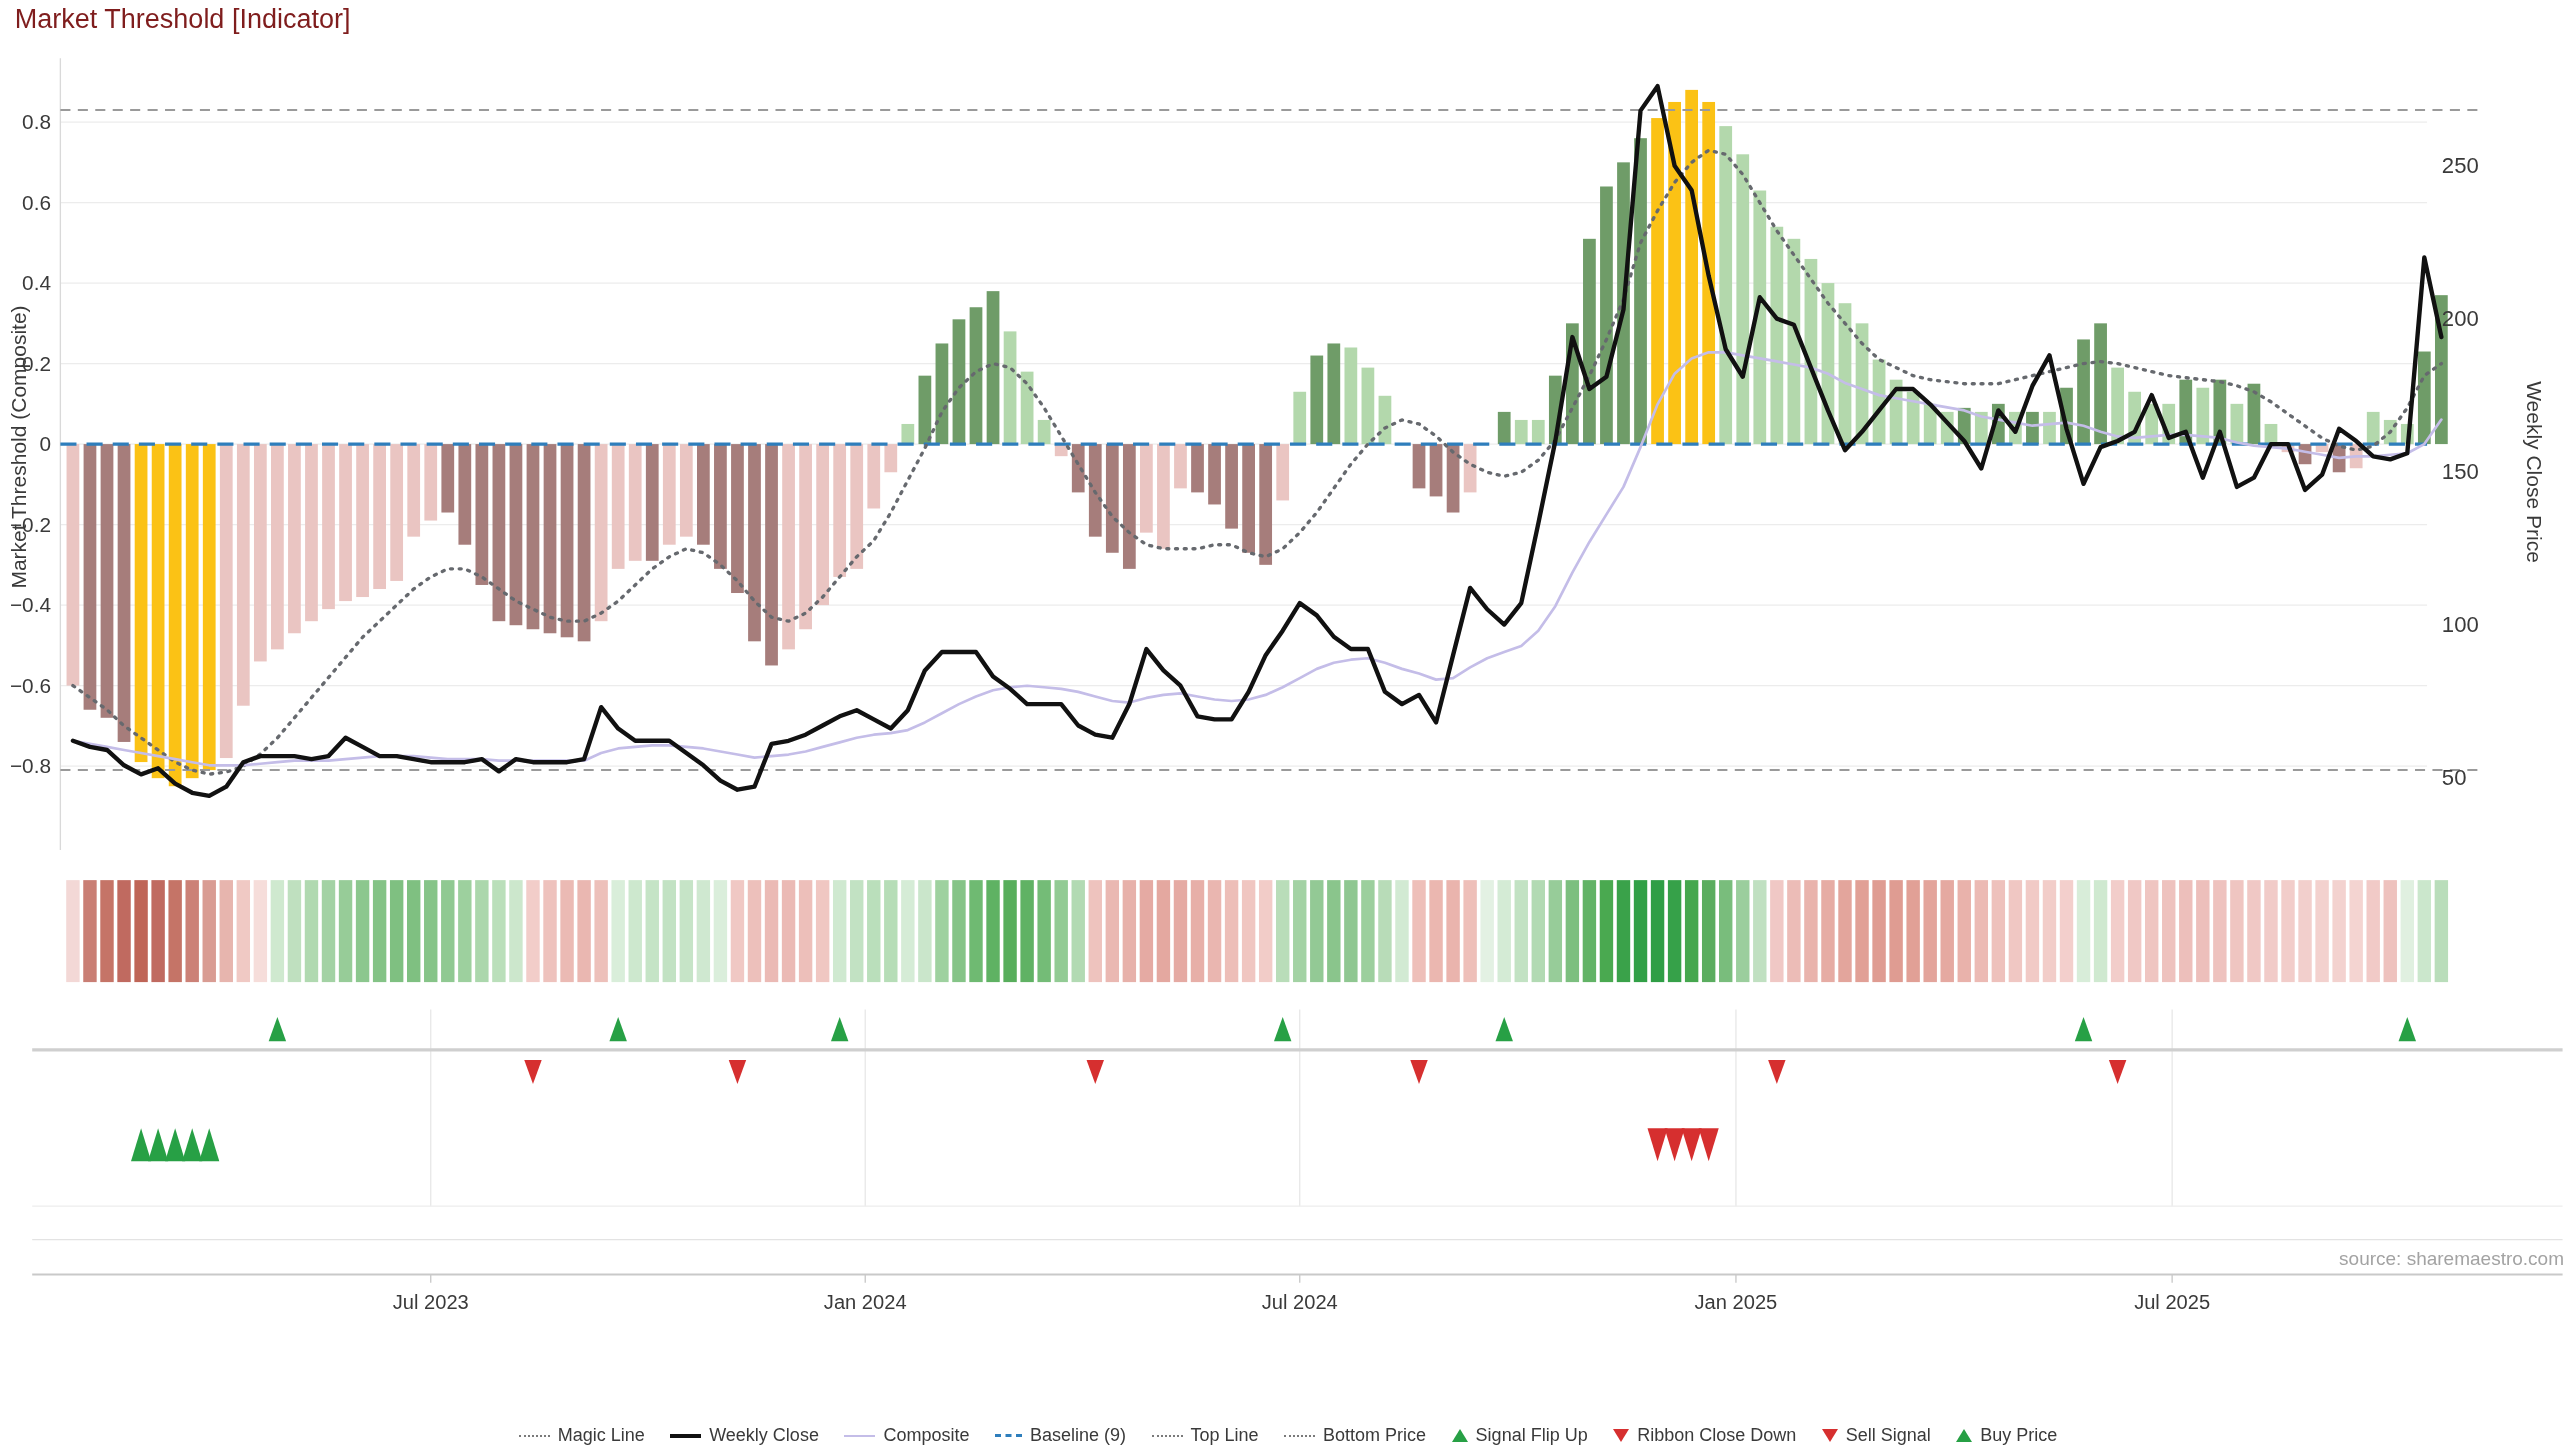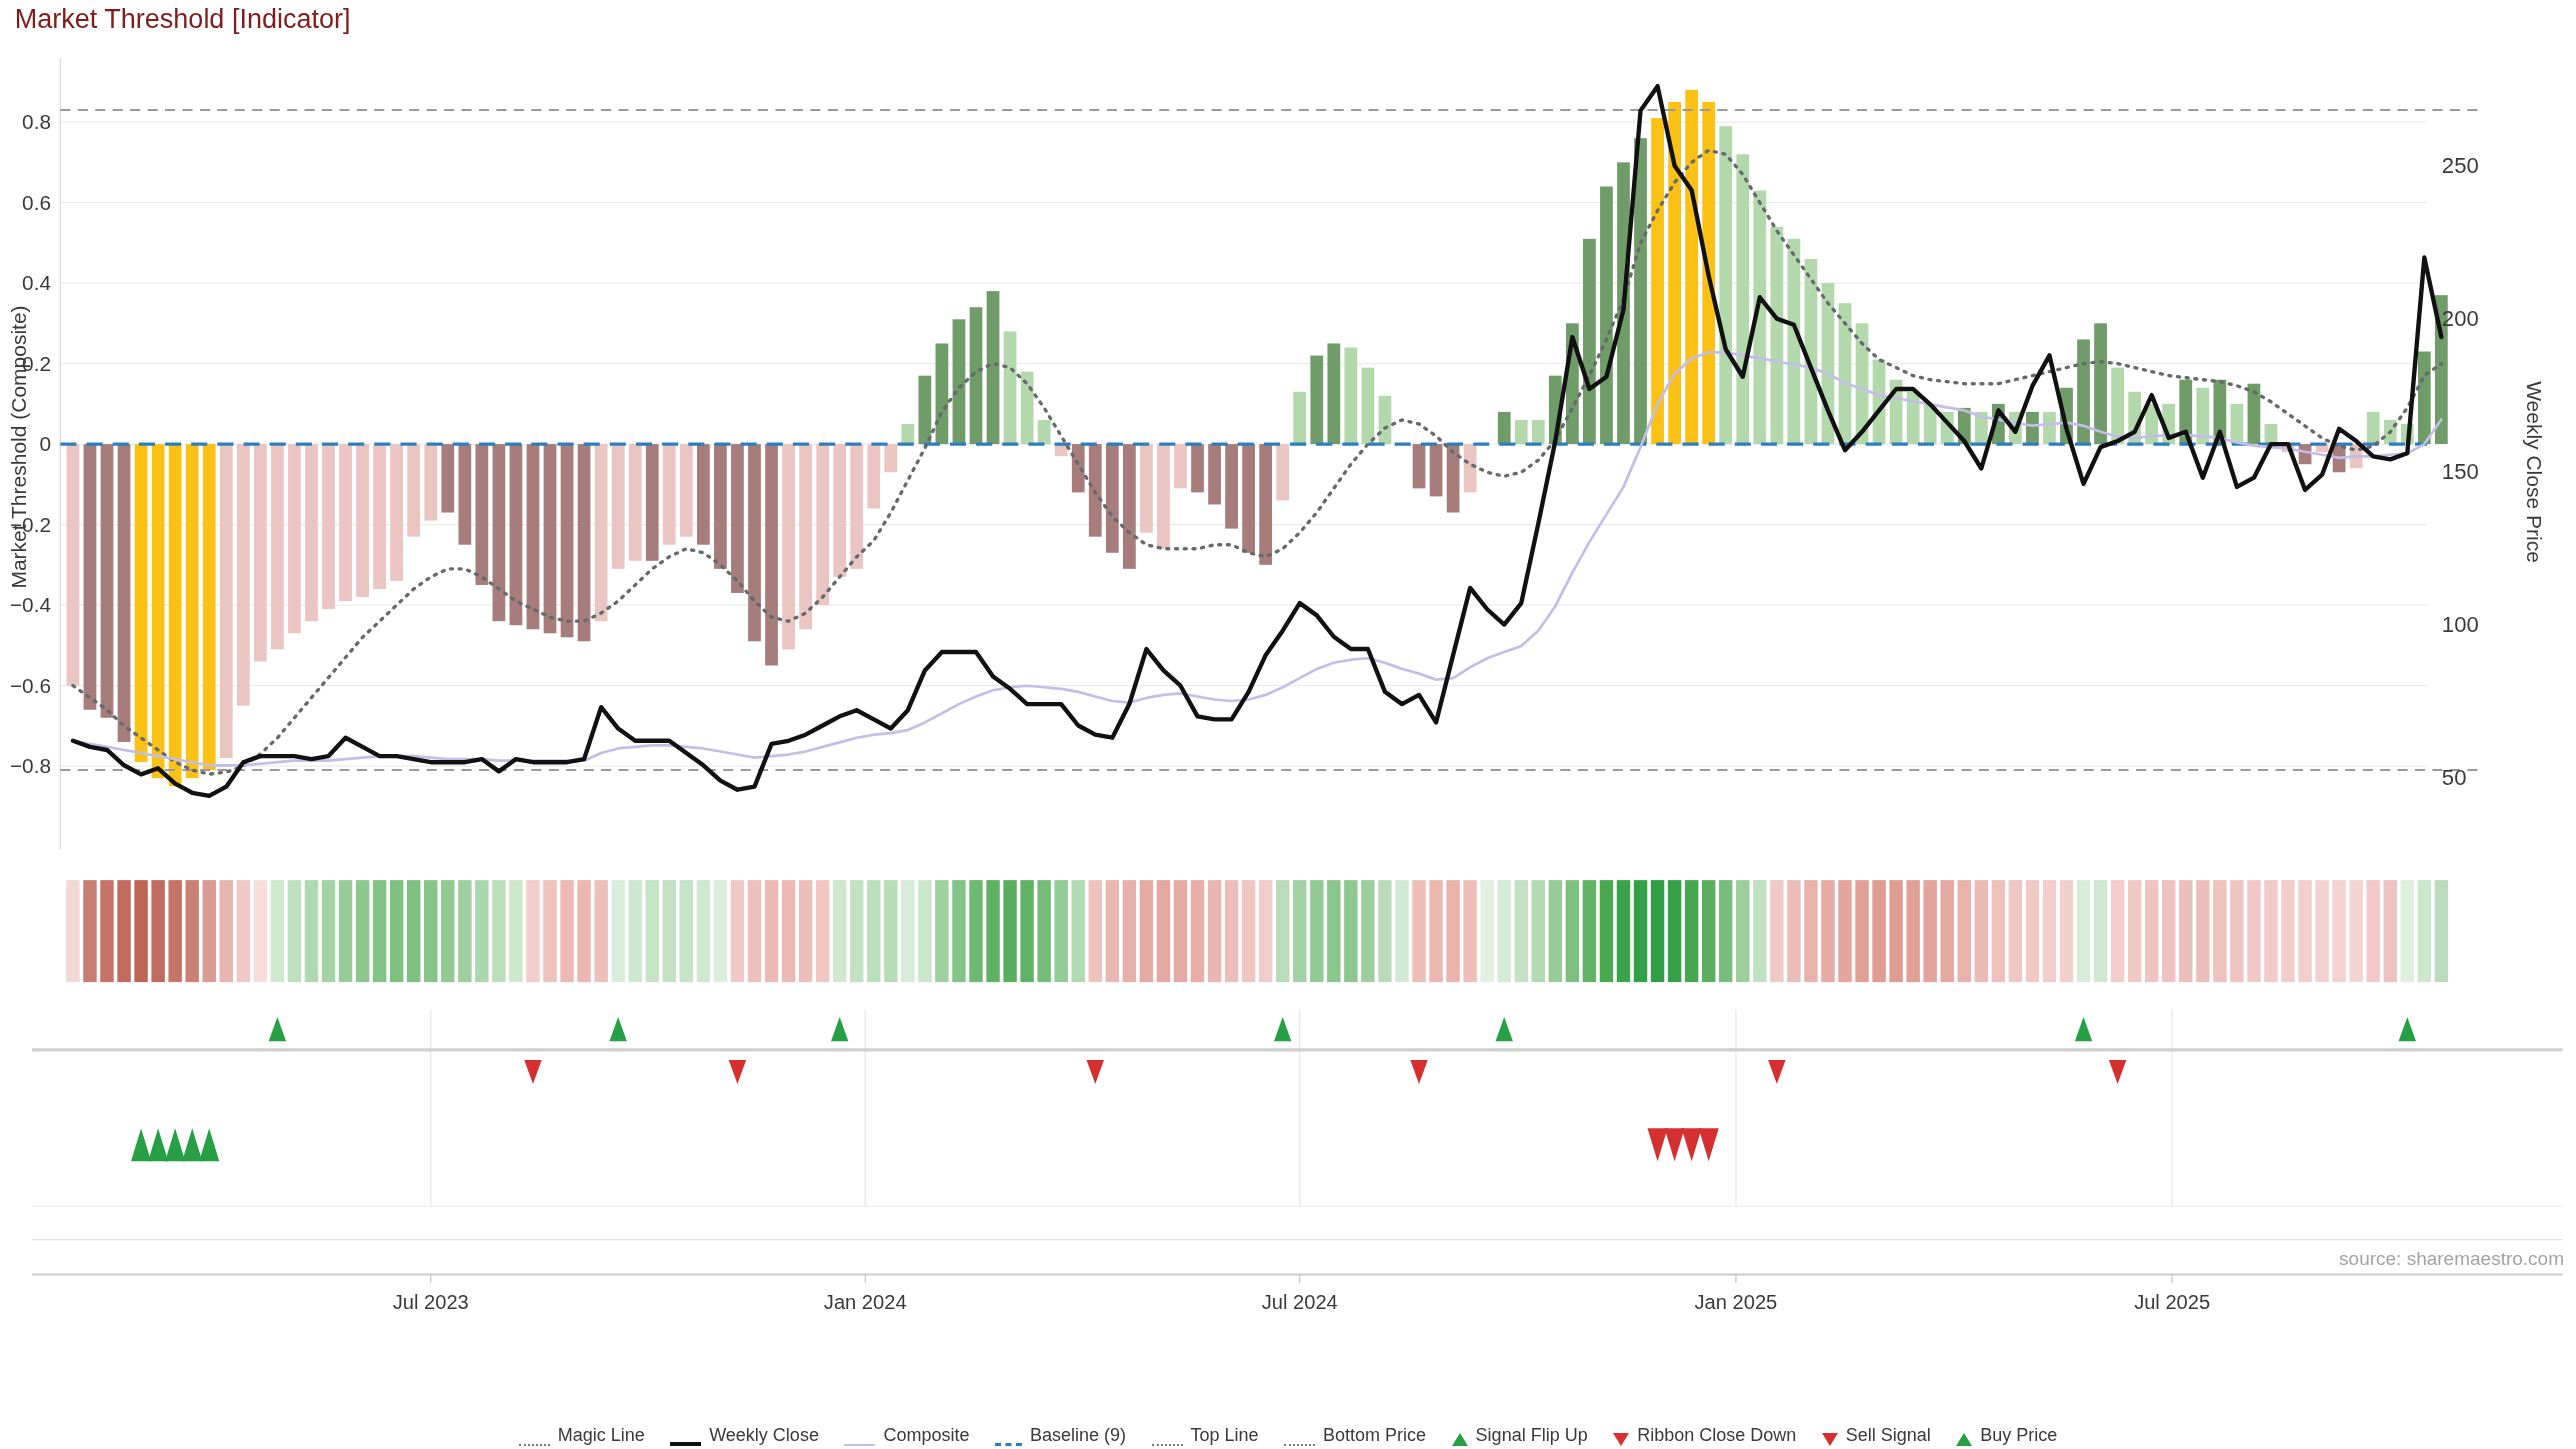--- a/index.html
+++ b/index.html
@@ -6,21 +6,21 @@
   body{width:2576px;height:1449px;position:relative;font-family:"Liberation Sans",sans-serif;overflow:hidden;}
   #chart-svg{position:absolute;left:0;top:0;}
   .page-title{position:absolute;left:14.8px;top:4px;font-size:27px;color:#7f1d1d;}
   .yaxis-title-left{position:absolute;left:-189px;top:435px;width:416px;text-align:center;
     transform:rotate(-90deg);transform-origin:center center;font-size:21px;color:#3a3a3a;}
   .yaxis-title-right{position:absolute;left:2326px;top:460px;width:416px;text-align:center;
     transform:rotate(90deg);transform-origin:center center;font-size:21px;color:#3a3a3a;}
   .source-note{position:absolute;right:12px;top:1218px;font-size:19px;color:#a3a3a3;margin-top:30px;}
   #legend{position:absolute;left:0;bottom:2.7px;width:100%;display:flex;justify-content:center;
     align-items:center;gap:25.5px;font-size:18px;color:#3a3a3a;}
-  .legend-item{display:flex;align-items:flex-end;gap:8px;white-space:nowrap;}
+  .legend-item{display:flex;align-items:center;gap:8px;white-space:nowrap;}
   .lm{display:inline-block;width:31px;height:0;}
   .lm.dotted{border-top:2.7px dotted #7a7a7a;}
   .lm.solid-thick{border-top:4.7px solid #111111;}
   .lm.solid{border-top:2.7px solid #c4bde8;}
   .lm.dashed{border-top:3.4px dashed #2e7ebc;width:27px;}
   .lm.tri-up{width:0;height:0;border-left:8.7px solid transparent;border-right:8.7px solid transparent;
     border-bottom:13.4px solid #27a045;}
   .lm.tri-down{width:0;height:0;border-left:8.7px solid transparent;border-right:8.7px solid transparent;
     border-top:13.4px solid #d62f2f;}
 </style>

